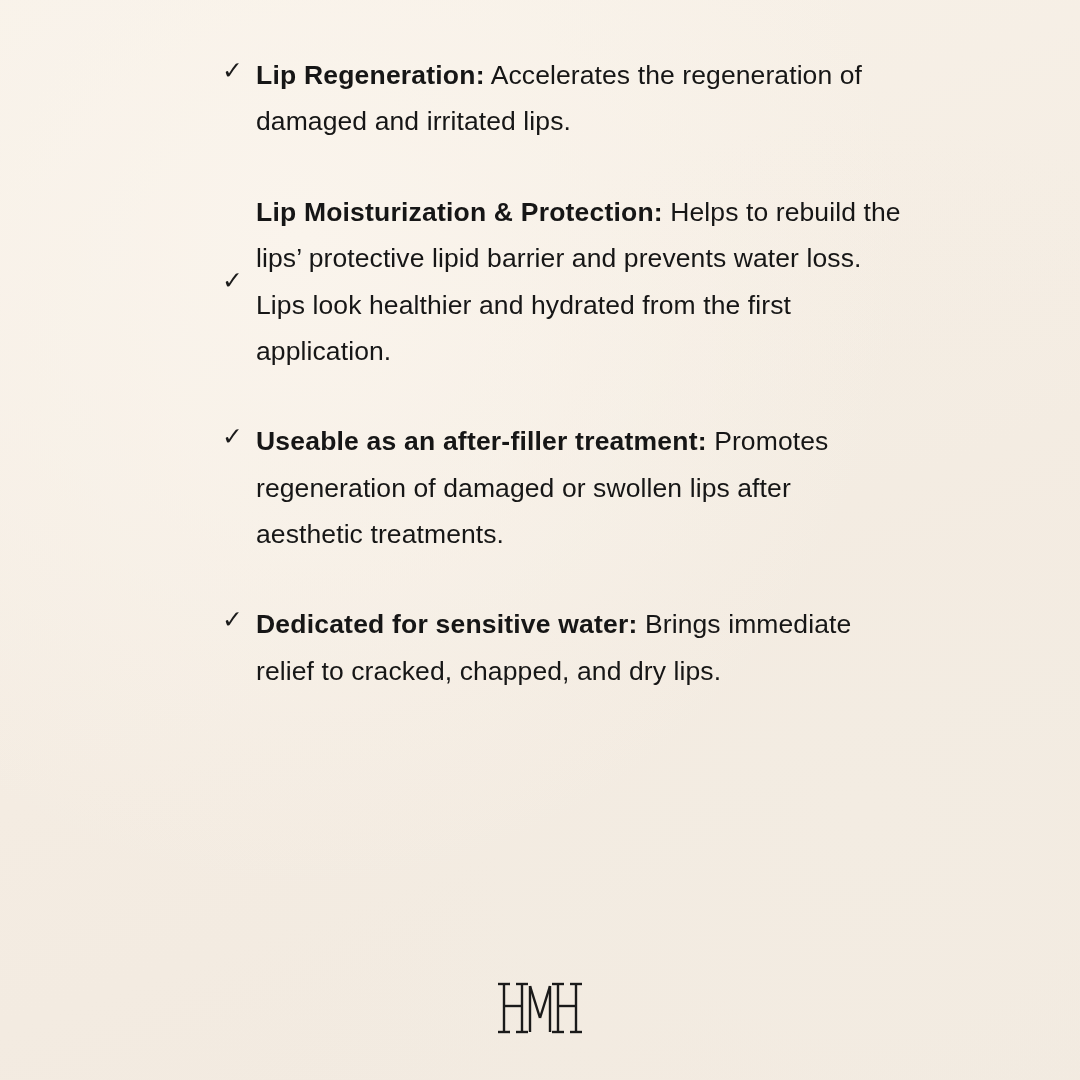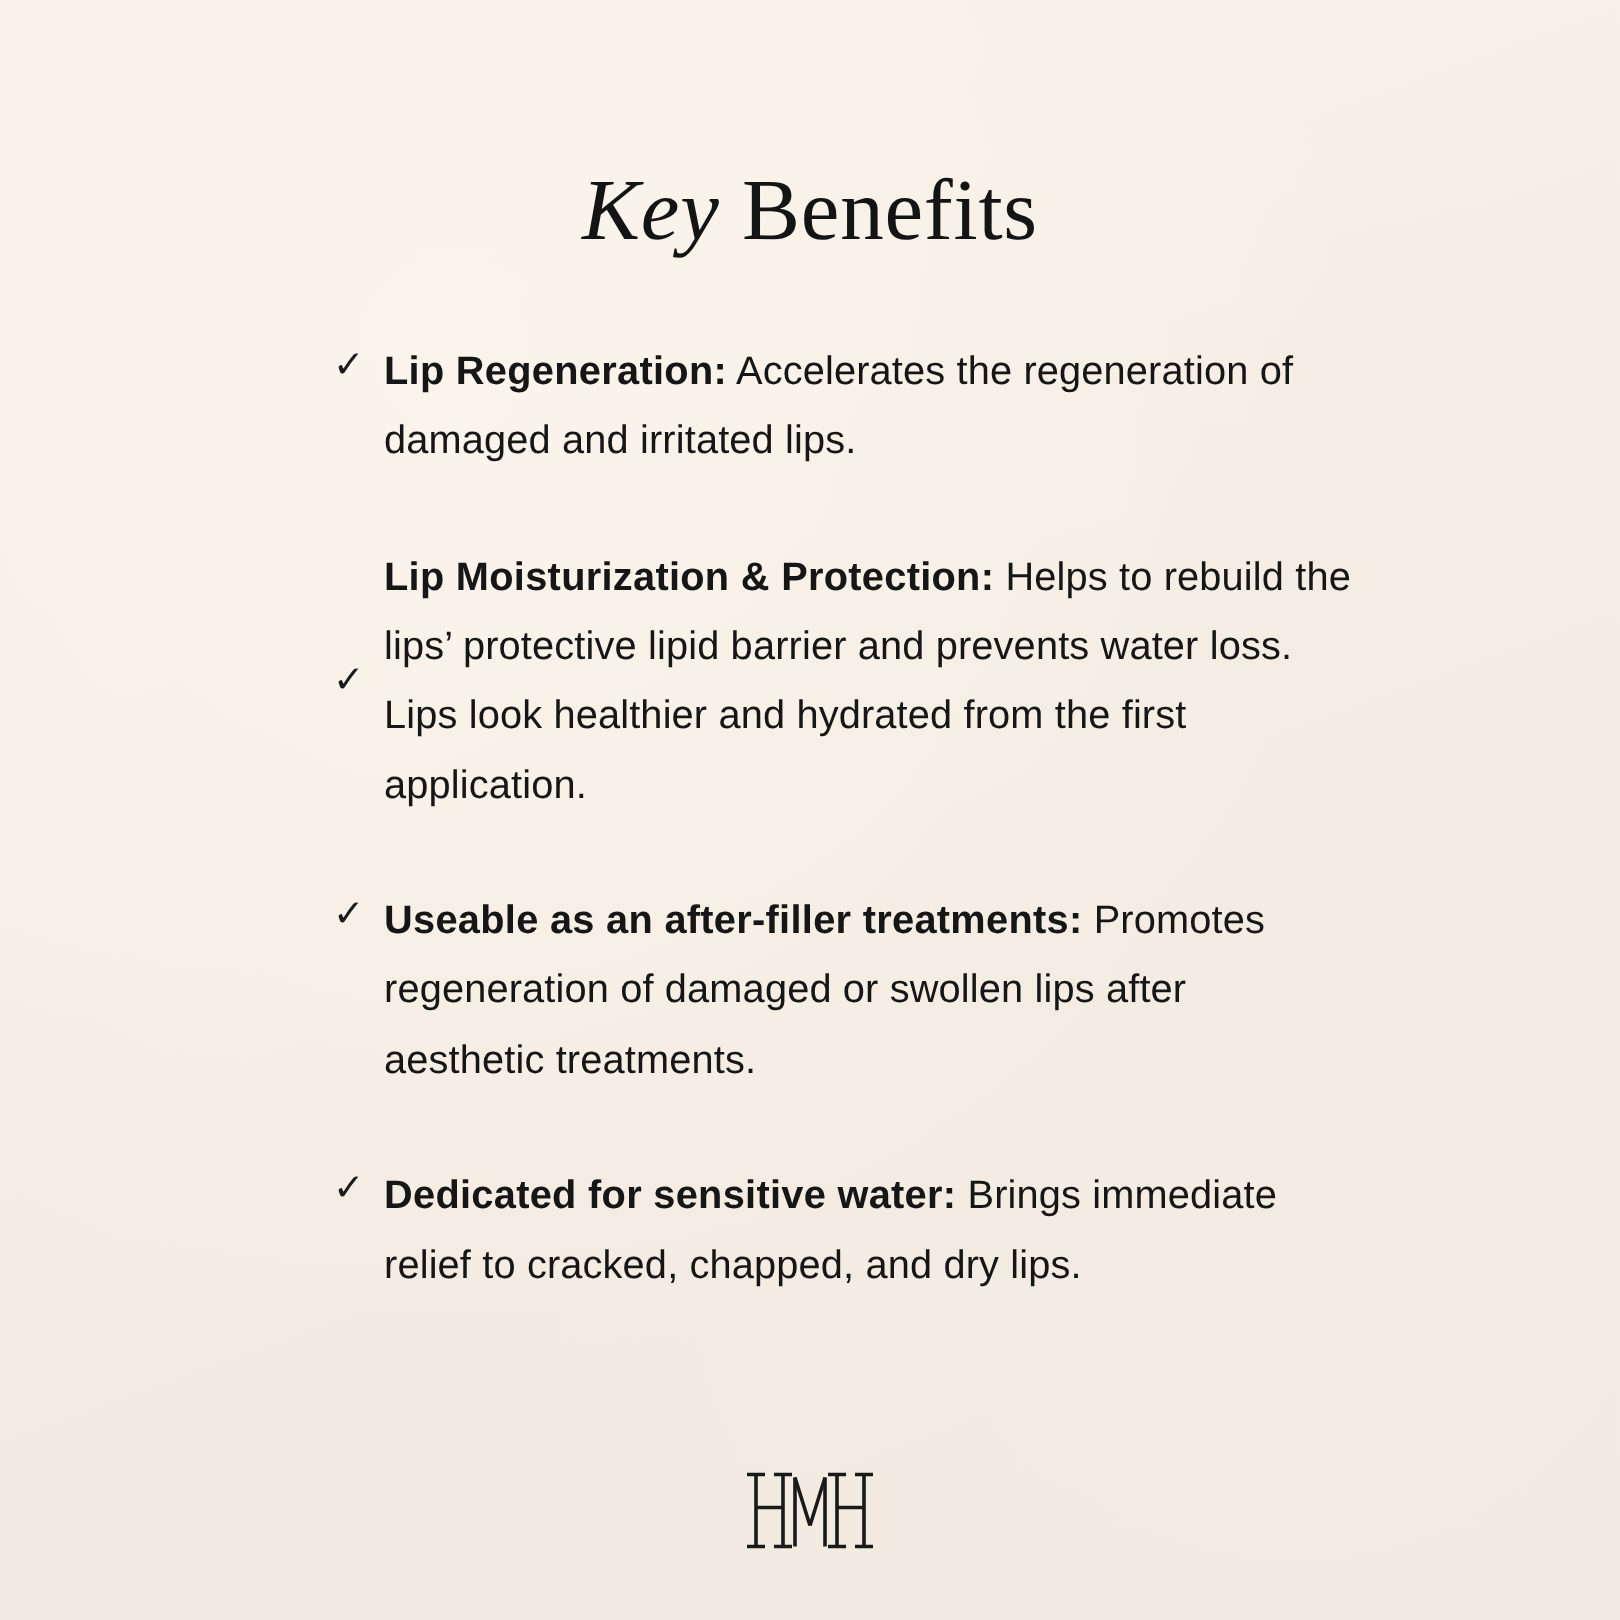--- a/index.html
+++ b/index.html
@@ -83,39 +83,36 @@
     bottom: 40px;
     text-align: center;
   }
   .logo svg { display: inline-block; }
 </style>
 </head>
 <body>
 
 <div class="page">
 
-  <h1 class="title">
-    <span class="accent">Key</span><span> Benefits</span>
-  </h1>
 
   <ul class="benefits">
 
     <li class="benefit">
       <span class="check">✓</span>
       <span class="benefit-text"><span class="lead">Lip Regeneration:</span><span> Accelerates the regeneration of damaged and irritated lips.</span></span>
     </li>
 
     <li class="benefit">
       <span class="check lower">✓</span>
       <span class="benefit-text"><span class="lead">Lip Moisturization &amp; Protection:</span><span> Helps to rebuild the lips’ protective lipid barrier and prevents water loss. Lips look healthier and hydrated from the first application.</span></span>
     </li>
 
     <li class="benefit">
       <span class="check">✓</span>
-      <span class="benefit-text"><span class="lead">Useable as an after-filler treatments:</span><span> Promotes regeneration of damaged or swollen lips after aesthetic treatments.</span></span>
+      <span class="benefit-text"><span class="lead">Useable as an after-filler treatment:</span><span> Promotes regeneration of damaged or swollen lips after aesthetic treatments.</span></span>
     </li>
 
     <li class="benefit">
       <span class="check">✓</span>
       <span class="benefit-text"><span class="lead">Dedicated for sensitive water:</span><span> Brings immediate relief to cracked, chapped, and dry lips.</span></span>
     </li>
 
   </ul>
 
   <div class="logo">

